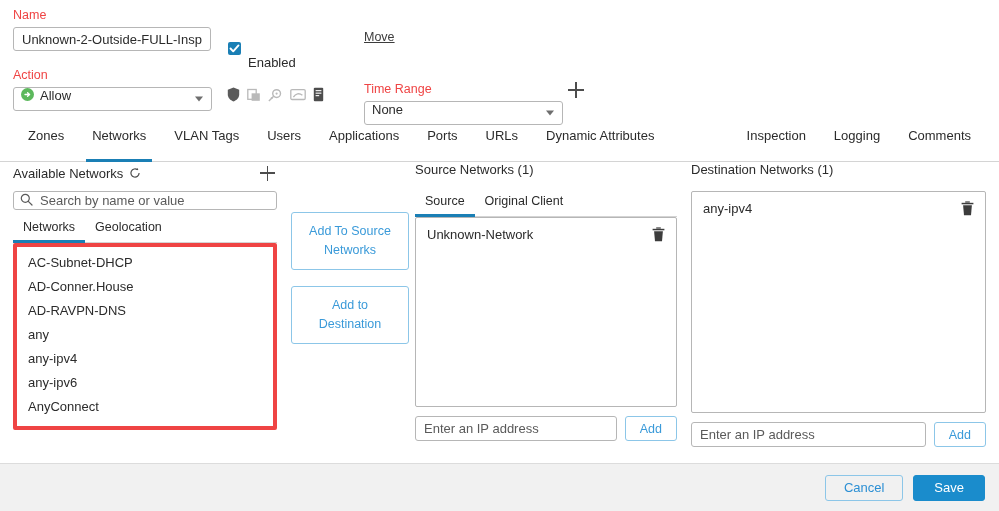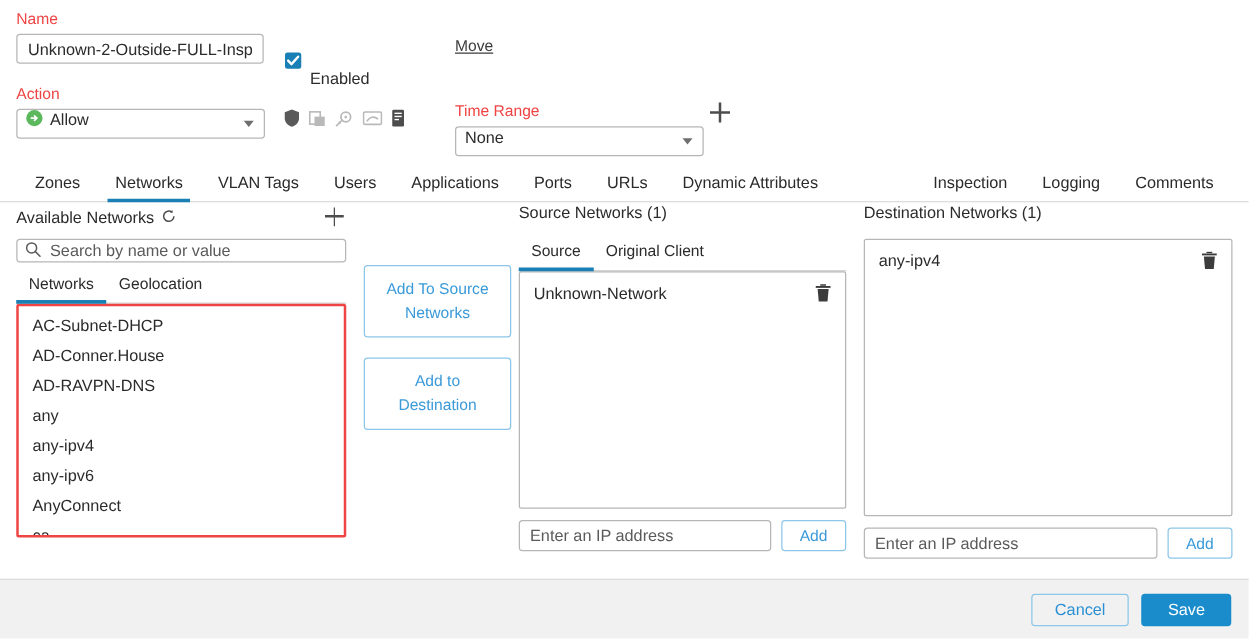--- a/index.html
+++ b/index.html
@@ -129,21 +129,20 @@
   }
   .plus-btn::before { left: 0; top: 7px; width: 16px; height: 1.6px; }
   .plus-btn::after  { top: 0; left: 7px; height: 16px; width: 1.6px; }
 
   
   .tabbar {
     position: relative;
     height: 34px;
     border-bottom: 1px solid #d4d4d4;
     display: flex;
-    align-items: flex-end;
     padding: 0 14px;
     box-sizing: border-box;
   }
   .tab {
     font-size: 13px;
     color: #2b2b2b;
     padding: 0 14px 8px 14px;
     cursor: pointer;
     position: relative;
     white-space: nowrap;
@@ -232,21 +231,21 @@
     content: "";
     position: absolute;
     left: 0; right: 0;
     bottom: -1px;
     height: 3px;
     background: #1a7fb5;
   }
 
   .list-box {
     box-sizing: border-box;
-    border: 2px solid #ef4444;
+    border: 4px solid #ef4444;
     border-radius: 2px;
     background: #ffffff;
     margin-top: 0;
     height: 187px;
     overflow: hidden;
     padding: 4px 0;
   }
   .list-item {
     font-size: 13px;
     color: #2b2b2b;

